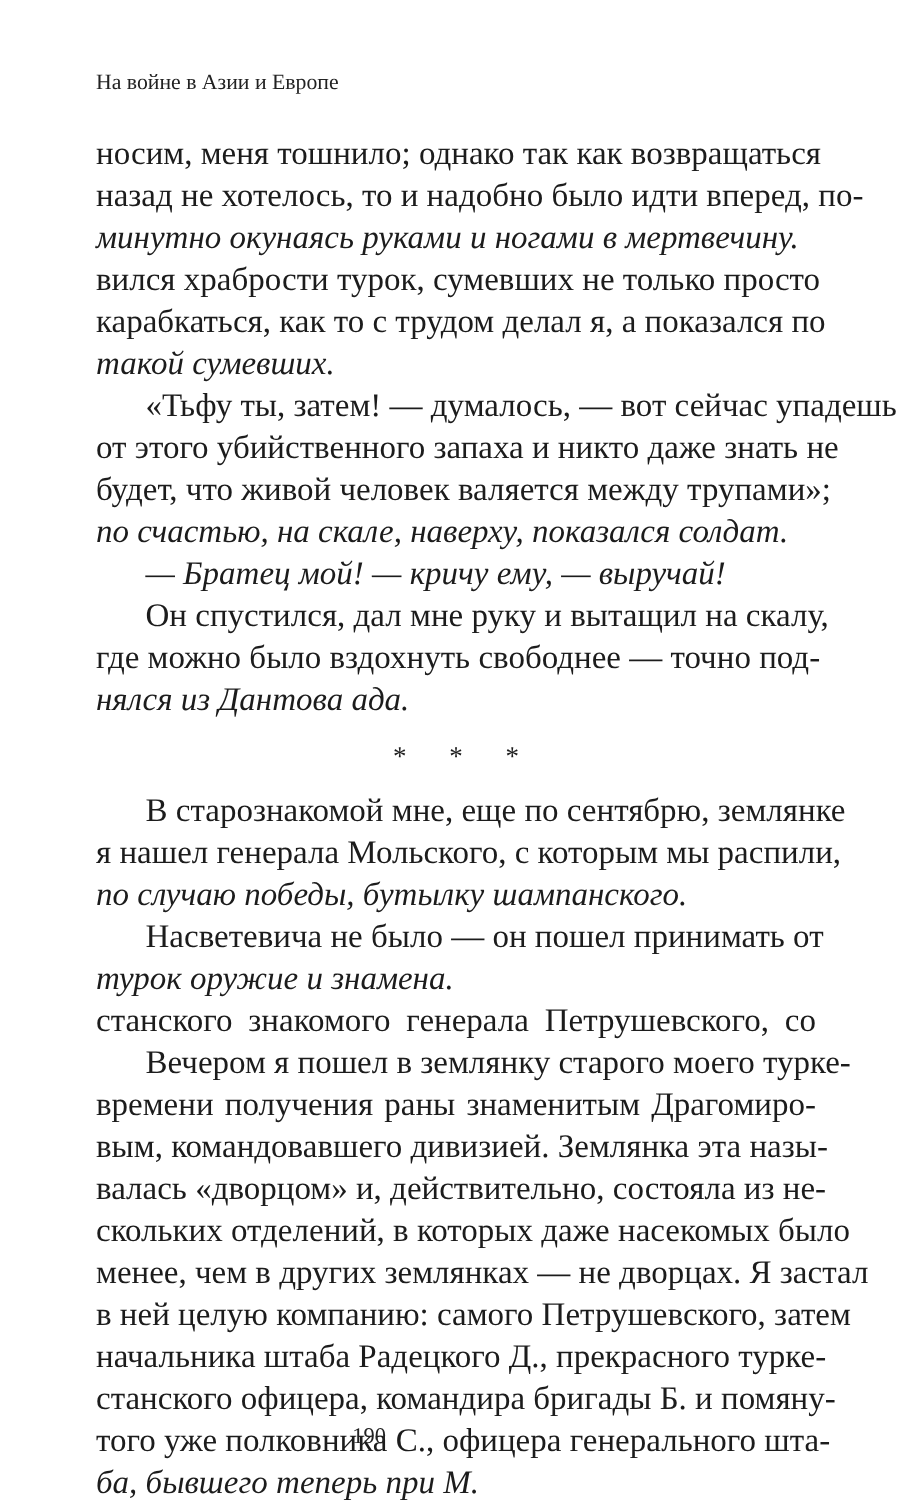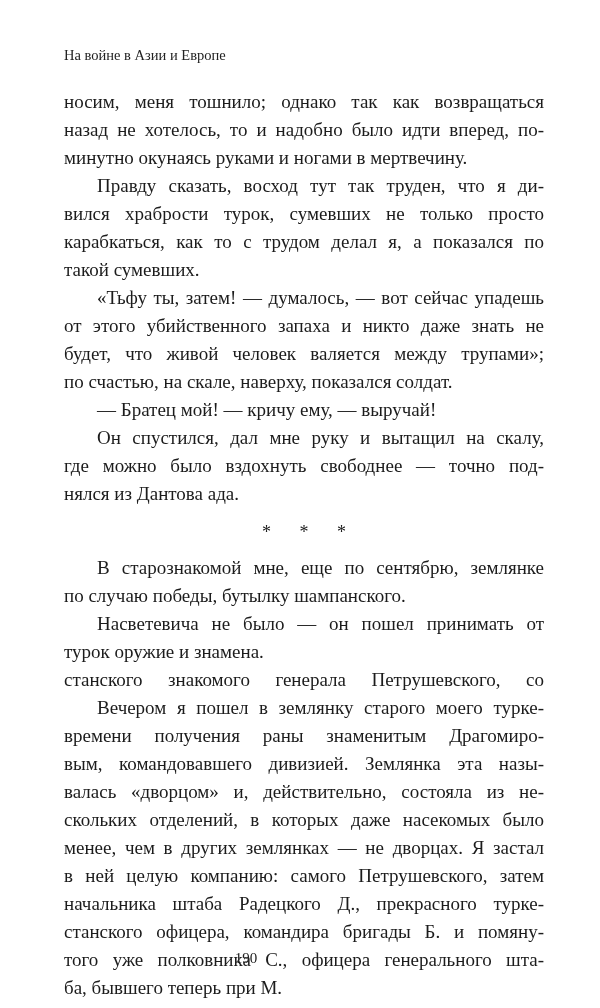--- a/index.html
+++ b/index.html
@@ -27,28 +27,28 @@
       position: absolute;
       left: 64px;
       top: 88px;
       width: 480px;
     }
     .line {
       display: block;
       height: 28px;
       line-height: 28px;
       font-family: "Liberation Serif", serif;
-      font-size: 19px;
+      font-size: 22px;
       text-align: justify;
       text-align-last: justify;
       white-space: nowrap;
       overflow: visible;
     }
     .line.indent { padding-left: 33px; }
-    .line.last { text-align-last: left; }
+    .line.last { text-align-last: left; font-style: italic; }
     .sep {
       display: block;
       height: 28px;
       line-height: 28px;
       text-align: center;
       font-family: "Liberation Serif", serif;
       font-size: 18px;
       letter-spacing: 12px;
       padding-left: 12px;
     }
@@ -68,38 +68,38 @@
 </head>
 <body>
 
 <div class="running-head">На войне в Азии и Европе</div>
 
 <div class="body-text">
   <div id="section1">
       <span class="line">носим, меня тошнило; однако так как возвращаться</span>
       <span class="line">назад не хотелось, то и надобно было идти вперед, по-</span>
       <span class="line last">минутно окунаясь руками и ногами в мертвечину.</span>
-      <span class="line indent">Правду сказать, восход тут так труден, что я ди-</span>
       <span class="line">вился храбрости турок, сумевших не только просто</span>
       <span class="line">карабкаться, как то с трудом делал я, а показался по</span>
       <span class="line last">такой сумевших.</span>
       <span class="line indent">«Тьфу ты, затем! — думалось, — вот сейчас упадешь</span>
       <span class="line">от этого убийственного запаха и никто даже знать не</span>
       <span class="line">будет, что живой человек валяется между трупами»;</span>
       <span class="line last">по счастью, на скале, наверху, показался солдат.</span>
       <span class="line indent last">— Братец мой! — кричу ему, — выручай!</span>
       <span class="line indent">Он спустился, дал мне руку и вытащил на скалу,</span>
       <span class="line">где можно было вздохнуть свободнее — точно под-</span>
       <span class="line last">нялся из Дантова ада.</span>
     </div>
   <span class="spacer"></span>
   <span class="sep">* * *</span>
   <span class="spacer2"></span>
   <div id="section2">
       <span class="line indent">В старознакомой мне, еще по сентябрю, землянке</span>
+      <span class="line">я нашел генерала Мольского, с которым мы распили,</span>
       <span class="line last">по случаю победы, бутылку шампанского.</span>
       <span class="line indent">Насветевича не было — он пошел принимать от</span>
       <span class="line last">турок оружие и знамена.</span>
       <span class="line">станского знакомого генерала Петрушевского, со</span>
       <span class="line indent">Вечером я пошел в землянку старого моего турке-</span>
       <span class="line">времени получения раны знаменитым Драгомиро-</span>
       <span class="line">вым, командовавшего дивизией. Землянка эта назы-</span>
       <span class="line">валась «дворцом» и, действительно, состояла из не-</span>
       <span class="line">скольких отделений, в которых даже насекомых было</span>
       <span class="line">менее, чем в других землянках — не дворцах. Я застал</span>

